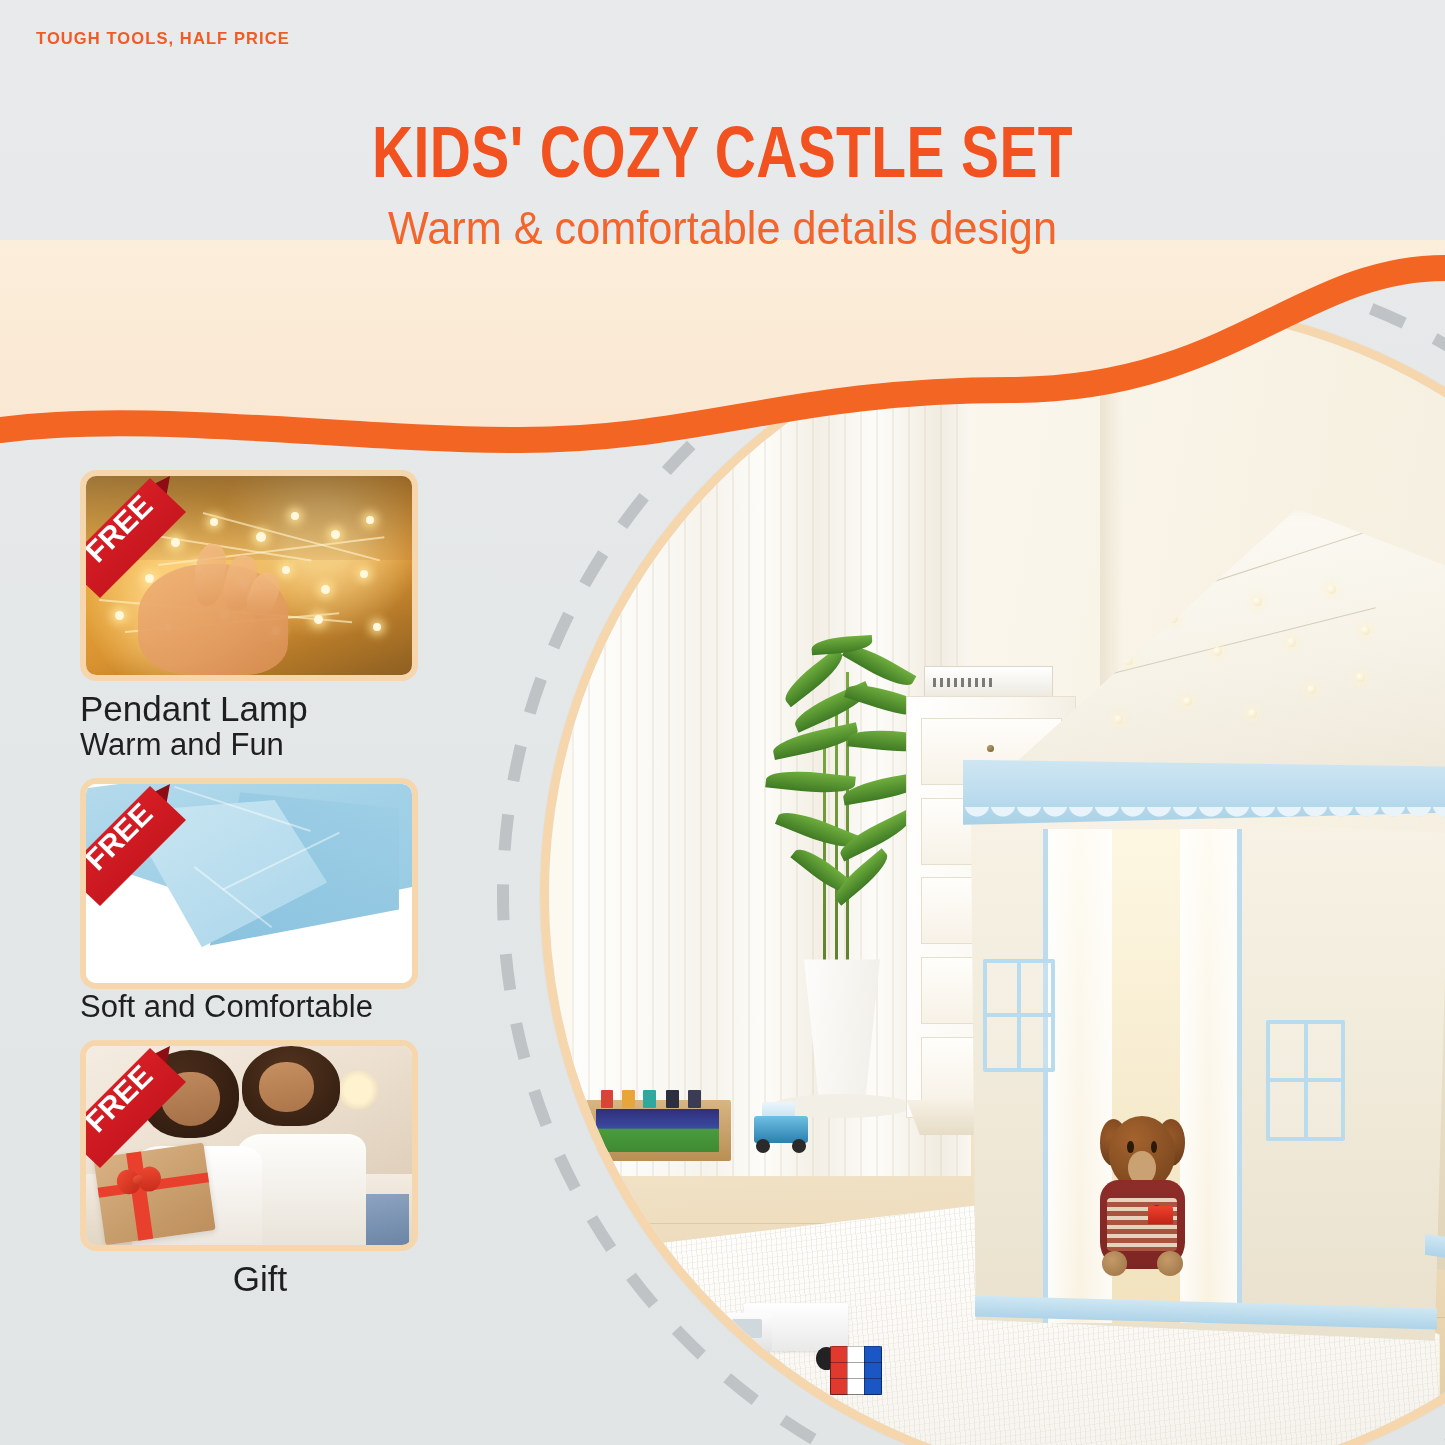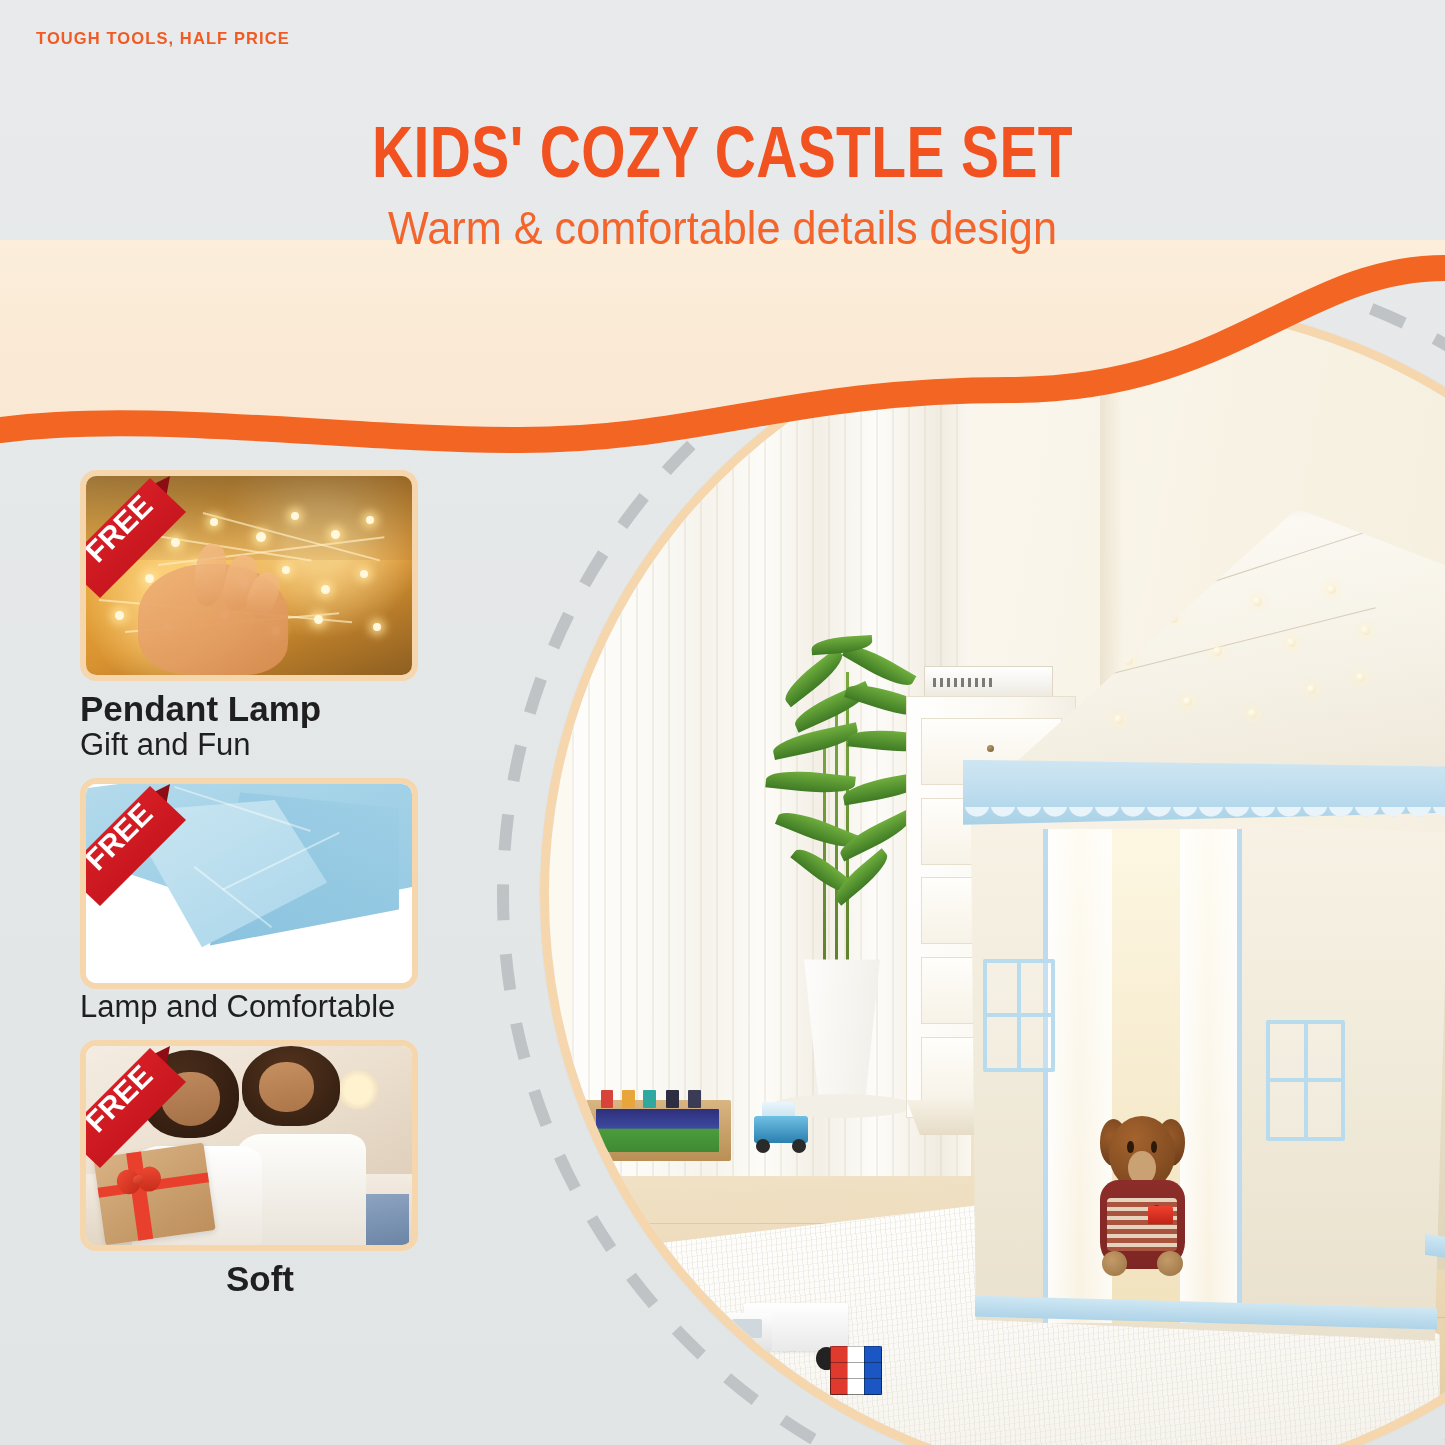--- a/index.html
+++ b/index.html
@@ -184,21 +184,21 @@
     font-size:47px;color:#f4652b;font-weight:400;
     transform:scaleX(.92);transform-origin:center top;white-space:nowrap;}
 
   
   .cards{position:absolute;left:80px;top:470px;width:360px;}
   .card{position:relative;margin-bottom:16px;}
   .card-img{position:relative;width:338px;height:211px;border:6px solid #f6d6ad;
     border-radius:16px;overflow:hidden;box-sizing:border-box;background:#fff;}
   .ribbon{position:absolute;left:-40px;top:-4px;width:150px;height:150px;overflow:visible;
     pointer-events:none;z-index:4;}
-  .card-title{font-size:35px;font-weight:700;color:#1f1f1f;margin-top:9px;line-height:1.06;}
+  .card-title{font-size:35px;font-weight:400;color:#1f1f1f;margin-top:9px;line-height:1.06;}
   .card-sub{font-size:31px;font-weight:400;color:#1f1f1f;line-height:1.1;margin-top:1px;}
   .c-center{text-align:center;}
 
   
   .lamp-photo{position:absolute;inset:0;
     background:
       radial-gradient(circle at 30% 60%,rgba(255,214,130,.85) 0 14%,transparent 40%),
       radial-gradient(circle at 72% 30%,rgba(255,228,160,.7) 0 12%,transparent 38%),
       linear-gradient(160deg,#f0c164 0%,#e8a93f 30%,#d99230 60%,#8d5f21 100%);}
   .lamp-blur{position:absolute;left:0;top:0;width:100%;height:42%;
@@ -476,21 +476,21 @@
                 <stop offset="1" stop-color="#b60f18"></stop>
             </linearGradient>
           </defs>
           <path d="M18,92 L8,112 L30,108 Z" fill="#8c0d13"></path>
           <path d="M104,14 L124,4 L120,26 Z" fill="#8c0d13"></path>
           <path d="M18,92 L104,6 L140,40 L54,126 Z" fill="url(#rg1)"></path>
           <text x="80" y="64" fill="#ffffff" font-family="Liberation Sans, sans-serif" font-size="30" font-weight="bold" text-anchor="middle" transform="rotate(-45 80 64)">FREE</text>
         </svg>
       </div>
       <div class="card-title">Pendant Lamp</div>
-      <div class="card-sub">Gift and Fun</div>
+      <div class="card-sub">Warm and Fun</div>
     </div>
 
     <div class="card">
       <div class="card-img">
         <div class="mat-photo">
           <div class="mat-a"></div>
           <div class="mat-c"></div>
           <div class="mat-b"></div>
           <div class="mat-fold" style="left:26%;top:12%;width:44%;height:2px;transform:rotate(18deg)"></div>
           <div class="mat-fold" style="left:40%;top:38%;width:40%;height:2px;transform:rotate(-26deg)"></div>
@@ -502,21 +502,21 @@
               <stop offset="0" stop-color="#e8252c"></stop>
                 <stop offset="1" stop-color="#b60f18"></stop>
             </linearGradient>
           </defs>
           <path d="M18,92 L8,112 L30,108 Z" fill="#8c0d13"></path>
           <path d="M104,14 L124,4 L120,26 Z" fill="#8c0d13"></path>
           <path d="M18,92 L104,6 L140,40 L54,126 Z" fill="url(#rg2)"></path>
           <text x="80" y="64" fill="#ffffff" font-family="Liberation Sans, sans-serif" font-size="30" font-weight="bold" text-anchor="middle" transform="rotate(-45 80 64)">FREE</text>
         </svg>
       </div>
-      <div class="card-sub">Lamp and Comfortable</div>
+      <div class="card-sub">Soft and Comfortable</div>
     </div>
 
     <div class="card">
       <div class="card-img">
         <div class="gift-photo">
           <div class="gp-lamp"></div>
           <div class="gp-sofa"></div>
           <div class="jeans"></div>
           <div class="shirtB"></div>
           <div class="hairB"></div>
@@ -540,17 +540,17 @@
               <stop offset="0" stop-color="#e8252c"></stop>
                 <stop offset="1" stop-color="#b60f18"></stop>
             </linearGradient>
           </defs>
           <path d="M18,92 L8,112 L30,108 Z" fill="#8c0d13"></path>
           <path d="M104,14 L124,4 L120,26 Z" fill="#8c0d13"></path>
           <path d="M18,92 L104,6 L140,40 L54,126 Z" fill="url(#rg3)"></path>
           <text x="80" y="64" fill="#ffffff" font-family="Liberation Sans, sans-serif" font-size="30" font-weight="bold" text-anchor="middle" transform="rotate(-45 80 64)">FREE</text>
         </svg>
       </div>
-      <div class="card-title c-center">Soft</div>
+      <div class="card-title c-center">Gift</div>
     </div>
 
   </div>
 </div>
 
 </body></html>

